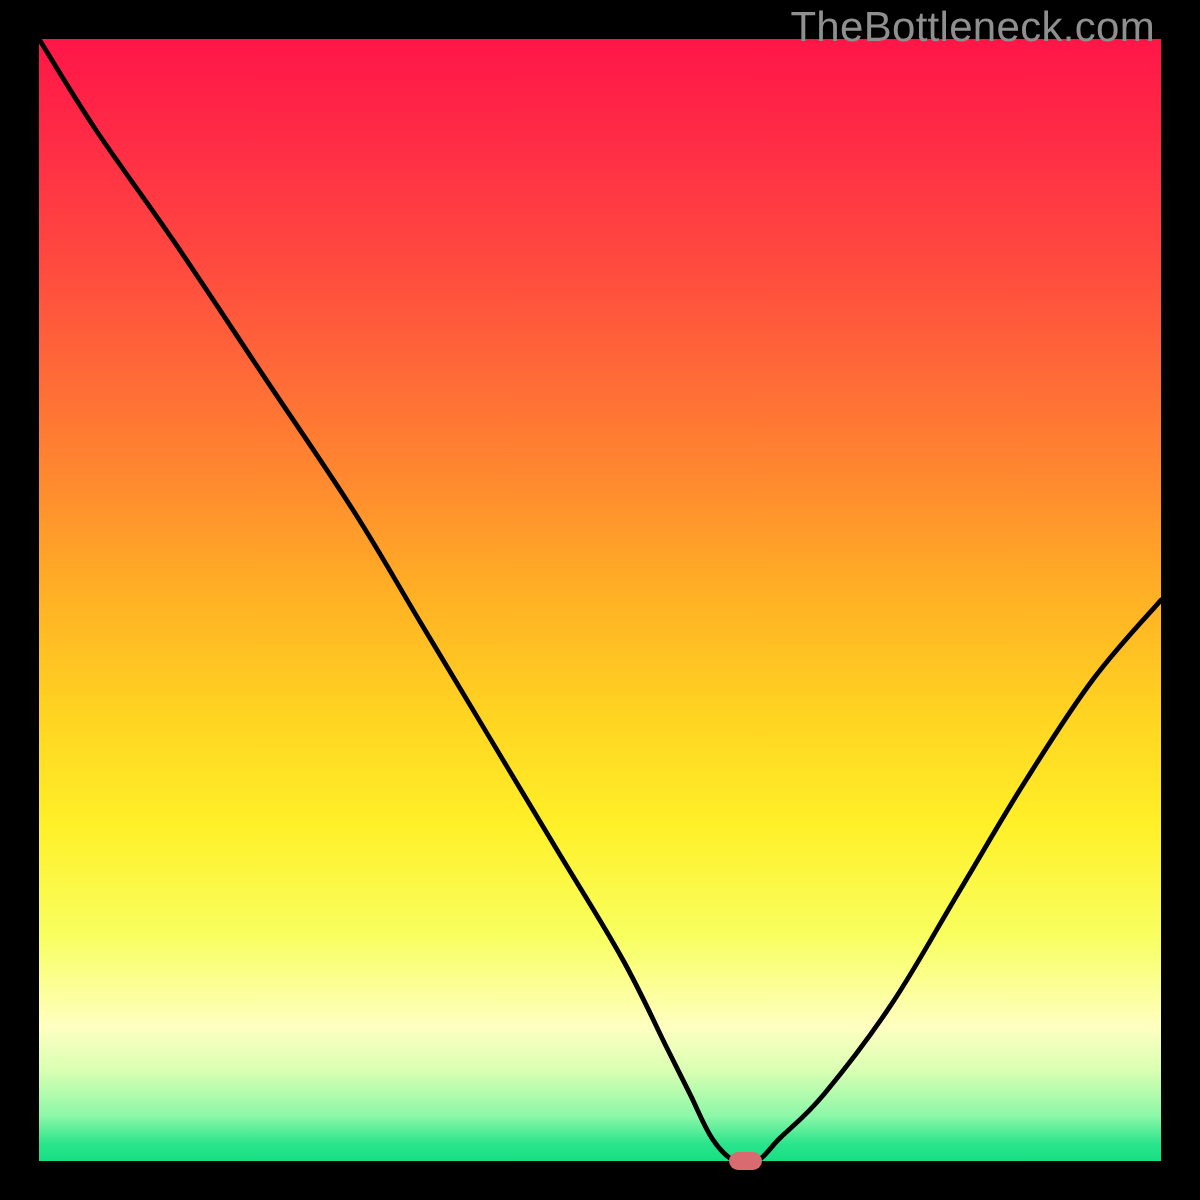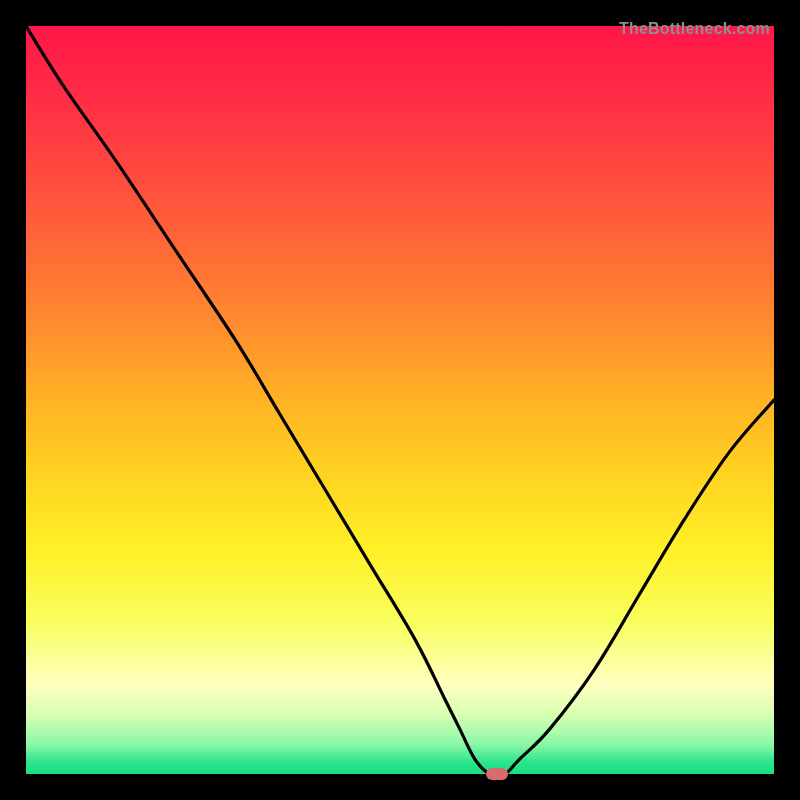--- a/index.html
+++ b/index.html
@@ -20,25 +20,25 @@
   }
   .plot {
     position: absolute;
     left: 0;
     top: 0;
     width: 748px;
     height: 748px;
   }
   .watermark {
     position: absolute;
-    top: 20px;
+    top: 2px;
     right: 30px;
     font-family: Arial, Helvetica, sans-serif;
-    font-size: 16px;
-    font-weight: 700;
+    font-size: 28px;
+    font-weight: 400;
     color: #8f8f8f;
     letter-spacing: 0.2px;
   }
   .marker {
     position: absolute;
     width: 22px;
     height: 12px;
     border-radius: 6px;
     transform: translate(-50%, -50%);
   }

